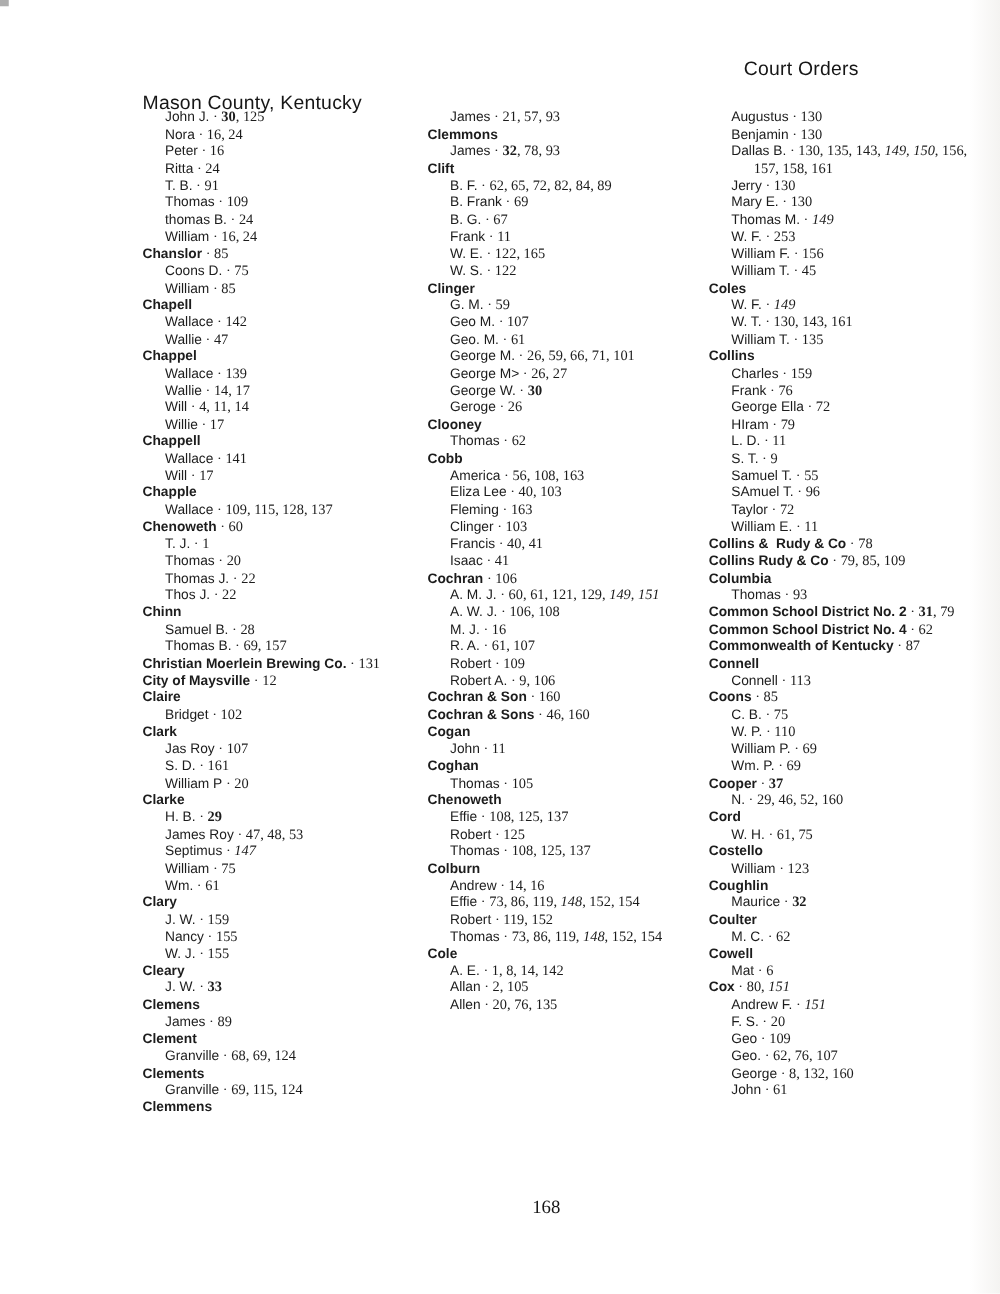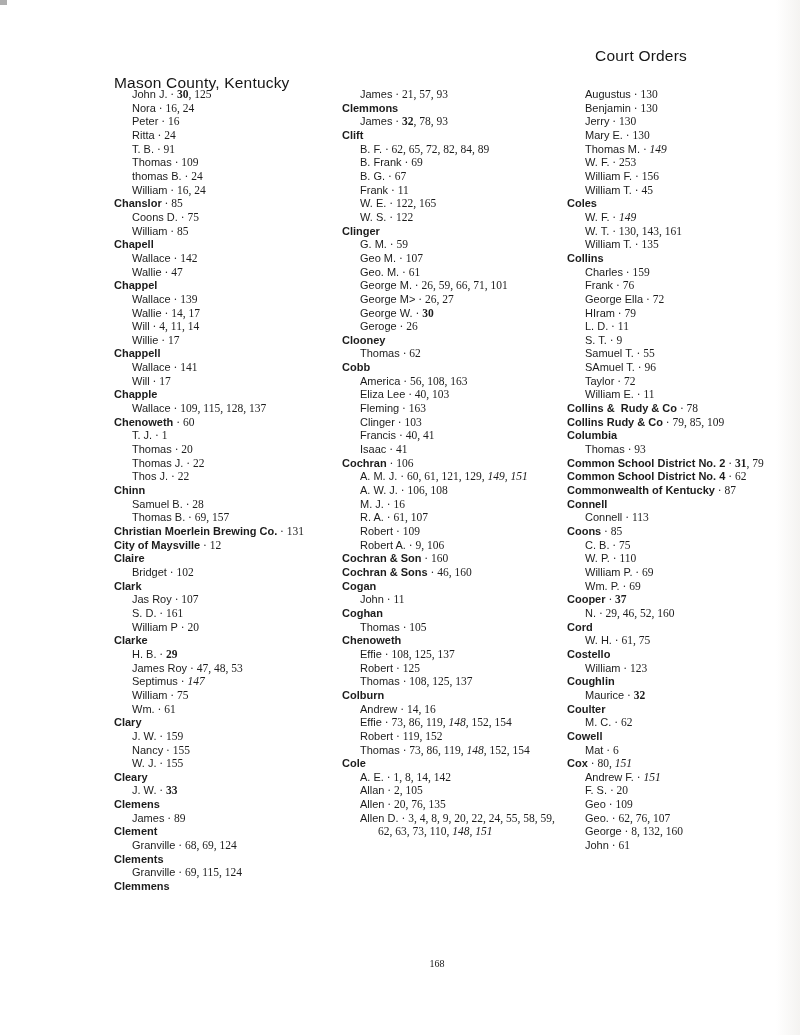--- a/index.html
+++ b/index.html
@@ -41,21 +41,21 @@
   .e1 { padding-left: 36px; text-indent: -18px; }
   .s-n  { font-family: "Liberation Sans", sans-serif; }
   .s-b  { font-family: "Liberation Sans", sans-serif; font-weight: bold; }
   .s-p  { font-family: "Liberation Serif", serif; font-size: 11.5px; }
   .s-pb { font-family: "Liberation Serif", serif; font-size: 11.5px; font-weight: bold; }
   .s-pi { font-family: "Liberation Serif", serif; font-size: 11.5px; font-style: italic; }
   .pageno {
     position: absolute; top: 958px; left: 412px; width: 50px;
     text-align: center;
     font-family: "Liberation Serif", serif;
-    font-size: 10px; color: #161616;
+    font-size: 15px; color: #161616;
   }
 </style>
 </head>
 <body>
 
 <div class="page">
   <div class="scan-speck"></div>
 
   <div class="hdr hdr-left">Mason County, Kentucky</div>
 
@@ -169,25 +169,25 @@
       <div class="entry e1"><span class="s-n">Thomas</span><span class="s-p"> · </span><span class="s-p">108, 125, 137</span></div>
       <div class="entry e0"><span class="s-b">Colburn</span></div>
       <div class="entry e1"><span class="s-n">Andrew</span><span class="s-p"> · </span><span class="s-p">14, 16</span></div>
       <div class="entry e1"><span class="s-n">Effie</span><span class="s-p"> · </span><span class="s-p">73, 86, 119, </span><span class="s-pi">148</span><span class="s-p">, 152, 154</span></div>
       <div class="entry e1"><span class="s-n">Robert</span><span class="s-p"> · </span><span class="s-p">119, 152</span></div>
       <div class="entry e1"><span class="s-n">Thomas</span><span class="s-p"> · </span><span class="s-p">73, 86, 119, </span><span class="s-pi">148</span><span class="s-p">, 152, 154</span></div>
       <div class="entry e0"><span class="s-b">Cole</span></div>
       <div class="entry e1"><span class="s-n">A. E.</span><span class="s-p"> · </span><span class="s-p">1, 8, 14, 142</span></div>
       <div class="entry e1"><span class="s-n">Allan</span><span class="s-p"> · </span><span class="s-p">2, 105</span></div>
       <div class="entry e1"><span class="s-n">Allen</span><span class="s-p"> · </span><span class="s-p">20, 76, 135</span></div>
-      <div class="entry e1"><span class="s-n">Allen D.</span><span class="s-p"> · </span><span class="s-p">3, 4, 8, 9, 20, 22, 24, 55, 58, 59, 62, 63, 73, 110, </span><span class="s-pi">148, 151</span></div>
     </div>
   <div class="col col-3">
       <div class="entry e1"><span class="s-n">Augustus</span><span class="s-p"> · </span><span class="s-p">130</span></div>
       <div class="entry e1"><span class="s-n">Benjamin</span><span class="s-p"> · </span><span class="s-p">130</span></div>
+      <div class="entry e1"><span class="s-n">Dallas B.</span><span class="s-p"> · </span><span class="s-p">130, 135, 143, </span><span class="s-pi">149, 150</span><span class="s-p">, 156, 157, 158, 161</span></div>
       <div class="entry e1"><span class="s-n">Jerry</span><span class="s-p"> · </span><span class="s-p">130</span></div>
       <div class="entry e1"><span class="s-n">Mary E.</span><span class="s-p"> · </span><span class="s-p">130</span></div>
       <div class="entry e1"><span class="s-n">Thomas M.</span><span class="s-p"> · </span><span class="s-pi">149</span></div>
       <div class="entry e1"><span class="s-n">W. F.</span><span class="s-p"> · </span><span class="s-p">253</span></div>
       <div class="entry e1"><span class="s-n">William F.</span><span class="s-p"> · </span><span class="s-p">156</span></div>
       <div class="entry e1"><span class="s-n">William T.</span><span class="s-p"> · </span><span class="s-p">45</span></div>
       <div class="entry e0"><span class="s-b">Coles</span></div>
       <div class="entry e1"><span class="s-n">W. F.</span><span class="s-p"> · </span><span class="s-pi">149</span></div>
       <div class="entry e1"><span class="s-n">W. T.</span><span class="s-p"> · </span><span class="s-p">130, 143, 161</span></div>
       <div class="entry e1"><span class="s-n">William T.</span><span class="s-p"> · </span><span class="s-p">135</span></div>

